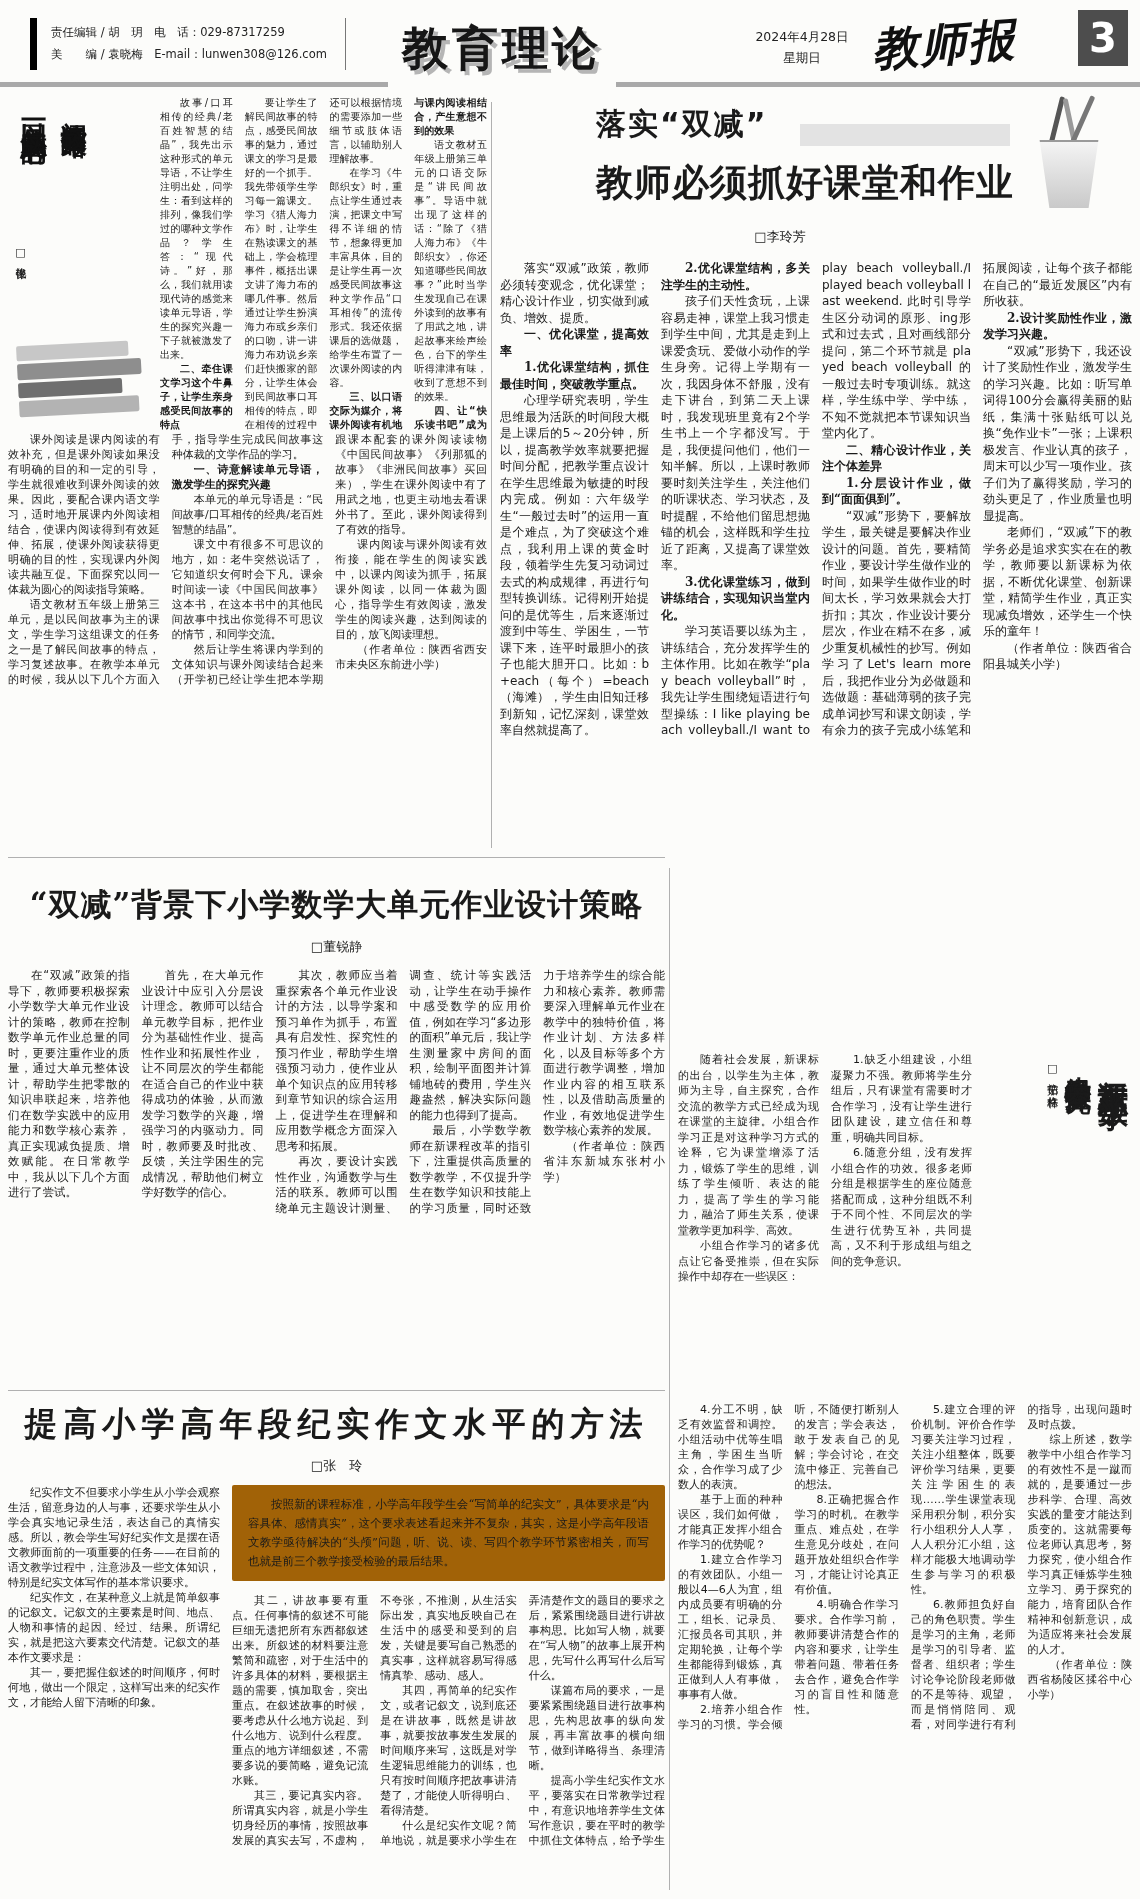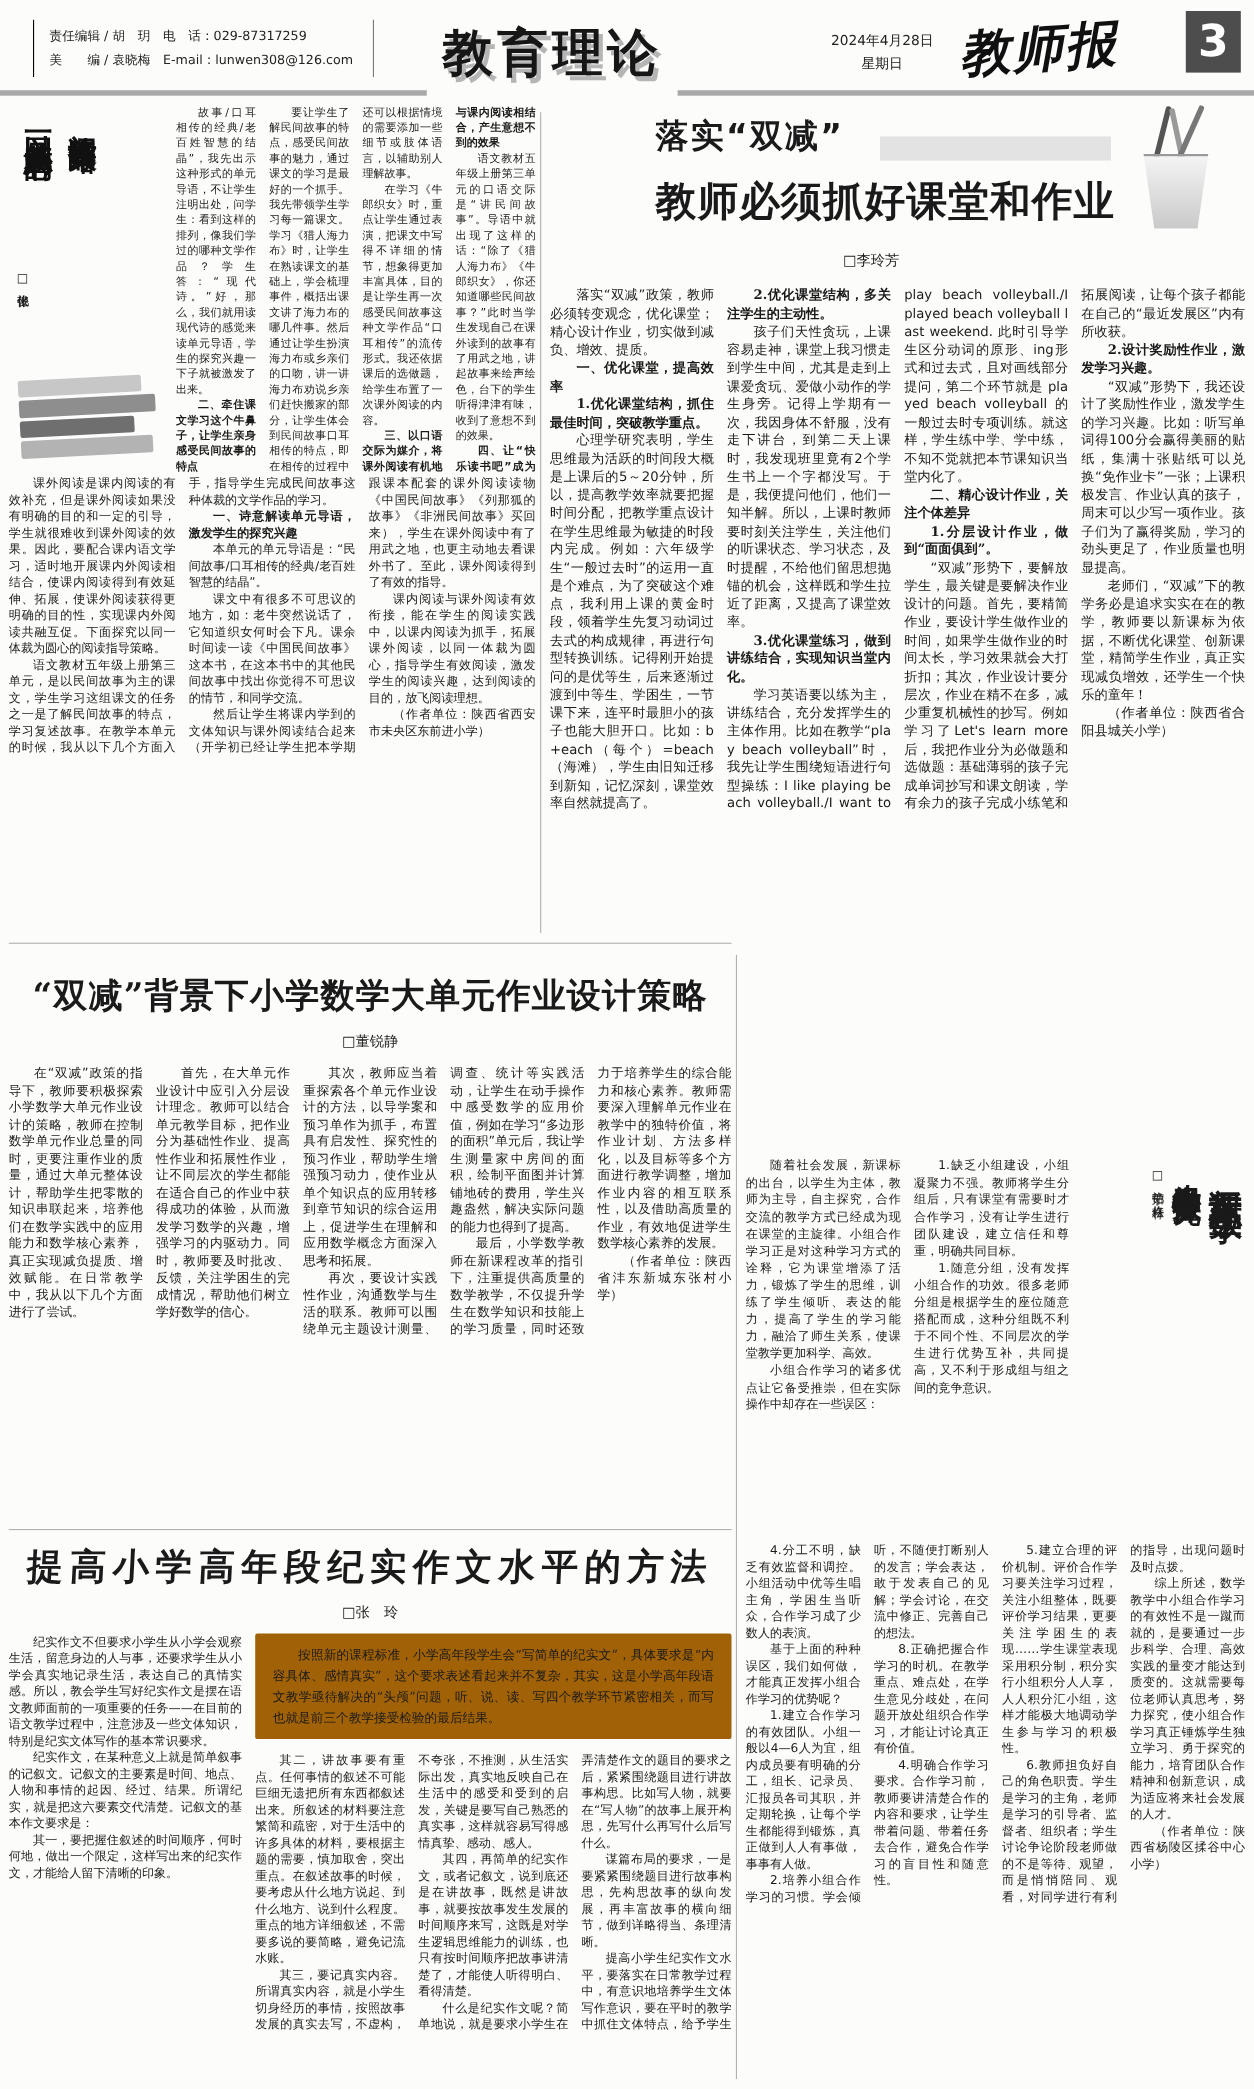--- a/index.html
+++ b/index.html
@@ -1,21 +1,21 @@
 <!DOCTYPE html>
 <html><head>
 <meta charset="utf-8">
 <style>
   html,body{margin:0;padding:0;}
   body{width:1140px;height:1899px;background:#fcfcfa;font-family:"DejaVu Sans",sans-serif;color:#1a1a1a;position:relative;overflow:hidden;}
   .abs{position:absolute;}
   
   .hdr{left:0;top:0;width:1140px;height:92px;}
   .hdr-rule{left:0;top:82px;width:1140px;height:5px;background:#a9a9a9;}
-  .ed-box{left:30px;top:18px;width:280px;padding:4px 14px;border-left:1px solid #000000;border-right:1px solid #777;font-size:11.5px;line-height:1.9;color:#222;}
+  .ed-box{left:30px;top:18px;width:280px;padding:4px 14px;border-left:7px solid #000000;border-right:1px solid #777;font-size:11.5px;line-height:1.9;color:#222;}
   .sec-title{left:388px;top:18px;background:#fcfcfa;padding:0 14px 8px 14px;font-size:46px;font-weight:bold;font-family:"DejaVu Serif",serif;letter-spacing:4px;color:#161616;text-shadow:4px 4px 0 #b5b5b5;z-index:3;}
   .date-box{left:742px;top:26px;width:120px;text-align:center;font-size:12.5px;line-height:1.7;color:#222;}
   .masthead{left:872px;top:14px;font-size:46px;font-weight:bold;font-family:"DejaVu Serif",serif;font-style:italic;transform:rotate(-4deg);letter-spacing:2px;color:#101010;}
   .pagenum{left:1078px;top:10px;width:50px;height:56px;background:#4d4d4d;color:#fff;font-size:40px;font-weight:bold;text-align:center;line-height:56px;font-family:"DejaVu Sans",sans-serif;}
   
   .flow{column-gap:12px;overflow:hidden;text-align:justify;}
   .flow p{margin:0;text-indent:2em;word-break:break-all;}
   .flow p.sub{font-weight:bold;}
   .flow p.subk{font-weight:bold;font-family:"DejaVu Serif",serif;}
   .flow p.kaiti{font-family:"DejaVu Serif",serif;}
@@ -35,21 +35,21 @@
   .bk2{height:16px;width:124px;background:#8e8e8e;}
   .bk3{height:15px;width:104px;background:#6f6f6f;margin-left:16px;}
   .bk4{height:16px;width:120px;background:#b3b3b3;margin-left:4px;}
   .a1-flowA{flex:1;columns:4;font-size:10px;line-height:14px;height:336px;}
   .a1-flowB{margin-top:0;columns:3;font-size:11px;line-height:15px;height:410px;}
   
   .a2{left:500px;top:96px;width:632px;height:954px;}
   .a2-deco{position:absolute;left:300px;top:28px;width:210px;height:22px;background:#e3e3e3;}
   .a2-t1{position:absolute;left:96px;top:8px;font-size:30px;font-weight:bold;letter-spacing:2px;z-index:2;}
   .a2-t2{position:absolute;left:96px;top:62px;font-size:37px;font-weight:bold;letter-spacing:1px;z-index:2;}
-  .a2-by{position:absolute;left:12px;top:132px;width:560px;}
+  .a2-by{position:absolute;left:0;top:132px;width:560px;}
   .pencup{position:absolute;right:4px;top:0;width:118px;height:118px;}
   .cup{position:absolute;left:24px;top:44px;width:70px;height:66px;background:linear-gradient(#f4f4f4,#c9c9c9);clip-path:polygon(8% 0,92% 0,78% 100%,22% 100%);border-top:2px solid #9a9a9a;}
   .pen{position:absolute;width:5px;height:52px;border-radius:2px;}
   .pen1{left:44px;top:0;background:#555;transform:rotate(14deg);}
   .pen2{left:58px;top:2px;background:#9a9a9a;transform:rotate(-12deg);}
   .pen3{left:70px;top:-2px;background:#777;transform:rotate(24deg);}
   .a2-flow{position:absolute;left:0;top:164px;width:632px;height:784px;columns:4;font-size:12px;line-height:16.5px;}
   
   .a3{left:8px;top:864px;width:657px;height:522px;}
   .a3-title{text-align:center;font-size:31px;font-weight:bold;font-family:"DejaVu Serif",serif;letter-spacing:1px;margin-top:20px;}
@@ -179,21 +179,21 @@
       <p class="author">（作者单位：陕西省沣东新城东张村小学）</p>
     </div>
 </div>
 
 <div class="abs a4">
   <div class="a4-top">
     <div class="flow a4-introflow">
         <p class="kaiti">随着社会发展，新课标的出台，以学生为主体，教师为主导，自主探究，合作交流的教学方式已经成为现在课堂的主旋律。小组合作学习正是对这种学习方式的诠释，它为课堂增添了活力，锻炼了学生的思维，训练了学生倾听、表达的能力，提高了学生的学习能力，融洽了师生关系，使课堂教学更加科学、高效。</p>
         <p>小组合作学习的诸多优点让它备受推崇，但在实际操作中却存在一些误区：</p>
         <p>1.缺乏小组建设，小组凝聚力不强。教师将学生分组后，只有课堂有需要时才合作学习，没有让学生进行团队建设，建立信任和尊重，明确共同目标。</p>
-        <p>1.随意分组，没有发挥小组合作的功效。很多老师分组是根据学生的座位随意搭配而成，这种分组既不利于不同个性、不同层次的学生进行优势互补，共同提高，又不利于形成组与组之间的竞争意识。</p>
+        <p>6.随意分组，没有发挥小组合作的功效。很多老师分组是根据学生的座位随意搭配而成，这种分组既不利于不同个性、不同层次的学生进行优势互补，共同提高，又不利于形成组与组之间的竞争意识。</p>
       </div>
     <div class="a4-titleblock">
       <div class="a4-vt">
         <div class="t1">新课标下小学数学</div>
         <div class="t2">小组合作学习有效性探究</div>
         <div class="vby">□宁艳茹 仵格林</div>
       </div>
     </div>
   </div>
   <div class="flow a4-flow">

